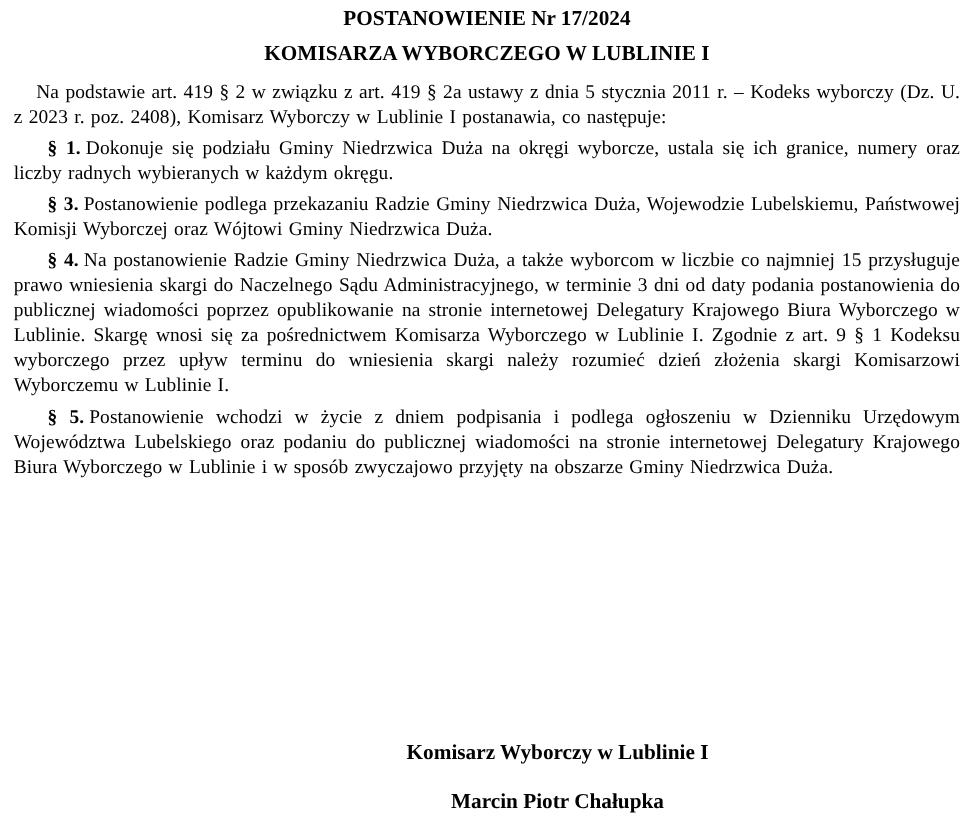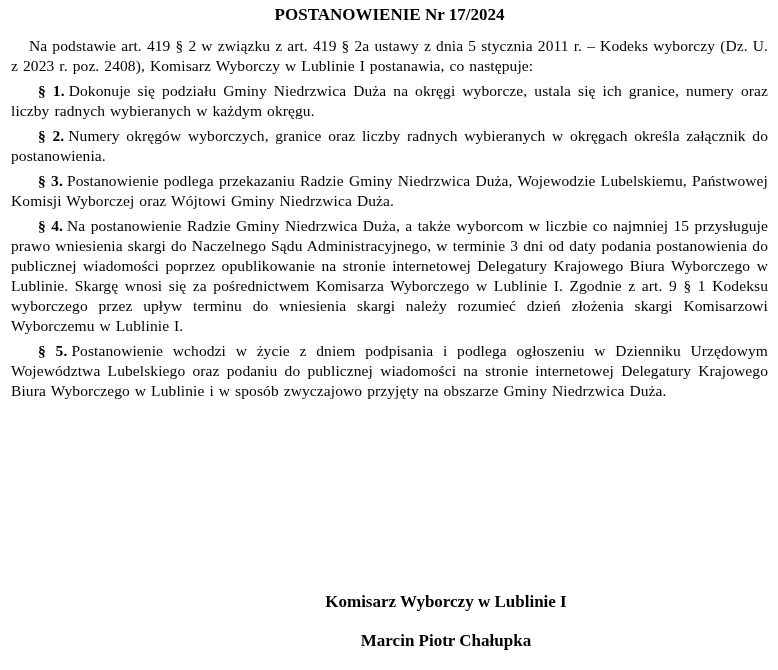--- a/index.html
+++ b/index.html
@@ -83,29 +83,29 @@
     margin: 0;
   }
 </style>
 </head>
 <body>
 
 <div class="page">
 
   <div class="doc-header">
     <p class="title-line">POSTANOWIENIE Nr 17/2024</p>
+    <p class="title-line">KOMISARZA WYBORCZEGO W LUBLINIE I</p>
   </div>
 
   <div class="doc-body">
 
     <p class="para preamble">Na podstawie art. 419 § 2 w związku z art. 419 § 2a ustawy z dnia 5 stycznia 2011 r. – Kodeks wyborczy (Dz. U. z 2023 r. poz. 2408), Komisarz Wyborczy w Lublinie I postanawia, co następuje:</p>
 
     <p class="para section"><span class="sec-label">§ 1.</span><span>Dokonuje się podziału Gminy Niedrzwica Duża na okręgi wyborcze, ustala się ich granice, numery oraz liczby radnych wybieranych w każdym okręgu.</span></p>
 
-    <p class="para section"><span class="sec-label">§ 2.</span><span>Numery okręgów wyborczych, granice oraz liczby radnych wybieranych w okręgach określa załącznik do postanowienia.</span></p>
 
     <p class="para section"><span class="sec-label">§ 3.</span><span>Postanowienie podlega przekazaniu Radzie Gminy Niedrzwica Duża, Wojewodzie Lubelskiemu, Państwowej Komisji Wyborczej oraz Wójtowi Gminy Niedrzwica Duża.</span></p>
 
     <p class="para section"><span class="sec-label">§ 4.</span><span>Na postanowienie Radzie Gminy Niedrzwica Duża, a także wyborcom w liczbie co najmniej 15 przysługuje prawo wniesienia skargi do Naczelnego Sądu Administracyjnego, w terminie 3 dni od daty podania postanowienia do publicznej wiadomości poprzez opublikowanie na stronie internetowej Delegatury Krajowego Biura Wyborczego w Lublinie. Skargę wnosi się za pośrednictwem Komisarza Wyborczego w Lublinie I. Zgodnie z art. 9 § 1 Kodeksu wyborczego przez upływ terminu do wniesienia skargi należy rozumieć dzień złożenia skargi Komisarzowi Wyborczemu w Lublinie I.</span></p>
 
     <p class="para section"><span class="sec-label">§ 5.</span><span>Postanowienie wchodzi w życie z dniem podpisania i podlega ogłoszeniu w Dzienniku Urzędowym Województwa Lubelskiego oraz podaniu do publicznej wiadomości na stronie internetowej Delegatury Krajowego Biura Wyborczego w Lublinie i w sposób zwyczajowo przyjęty na obszarze Gminy Niedrzwica Duża.</span></p>
 
   </div>
 
   <div class="signature">

